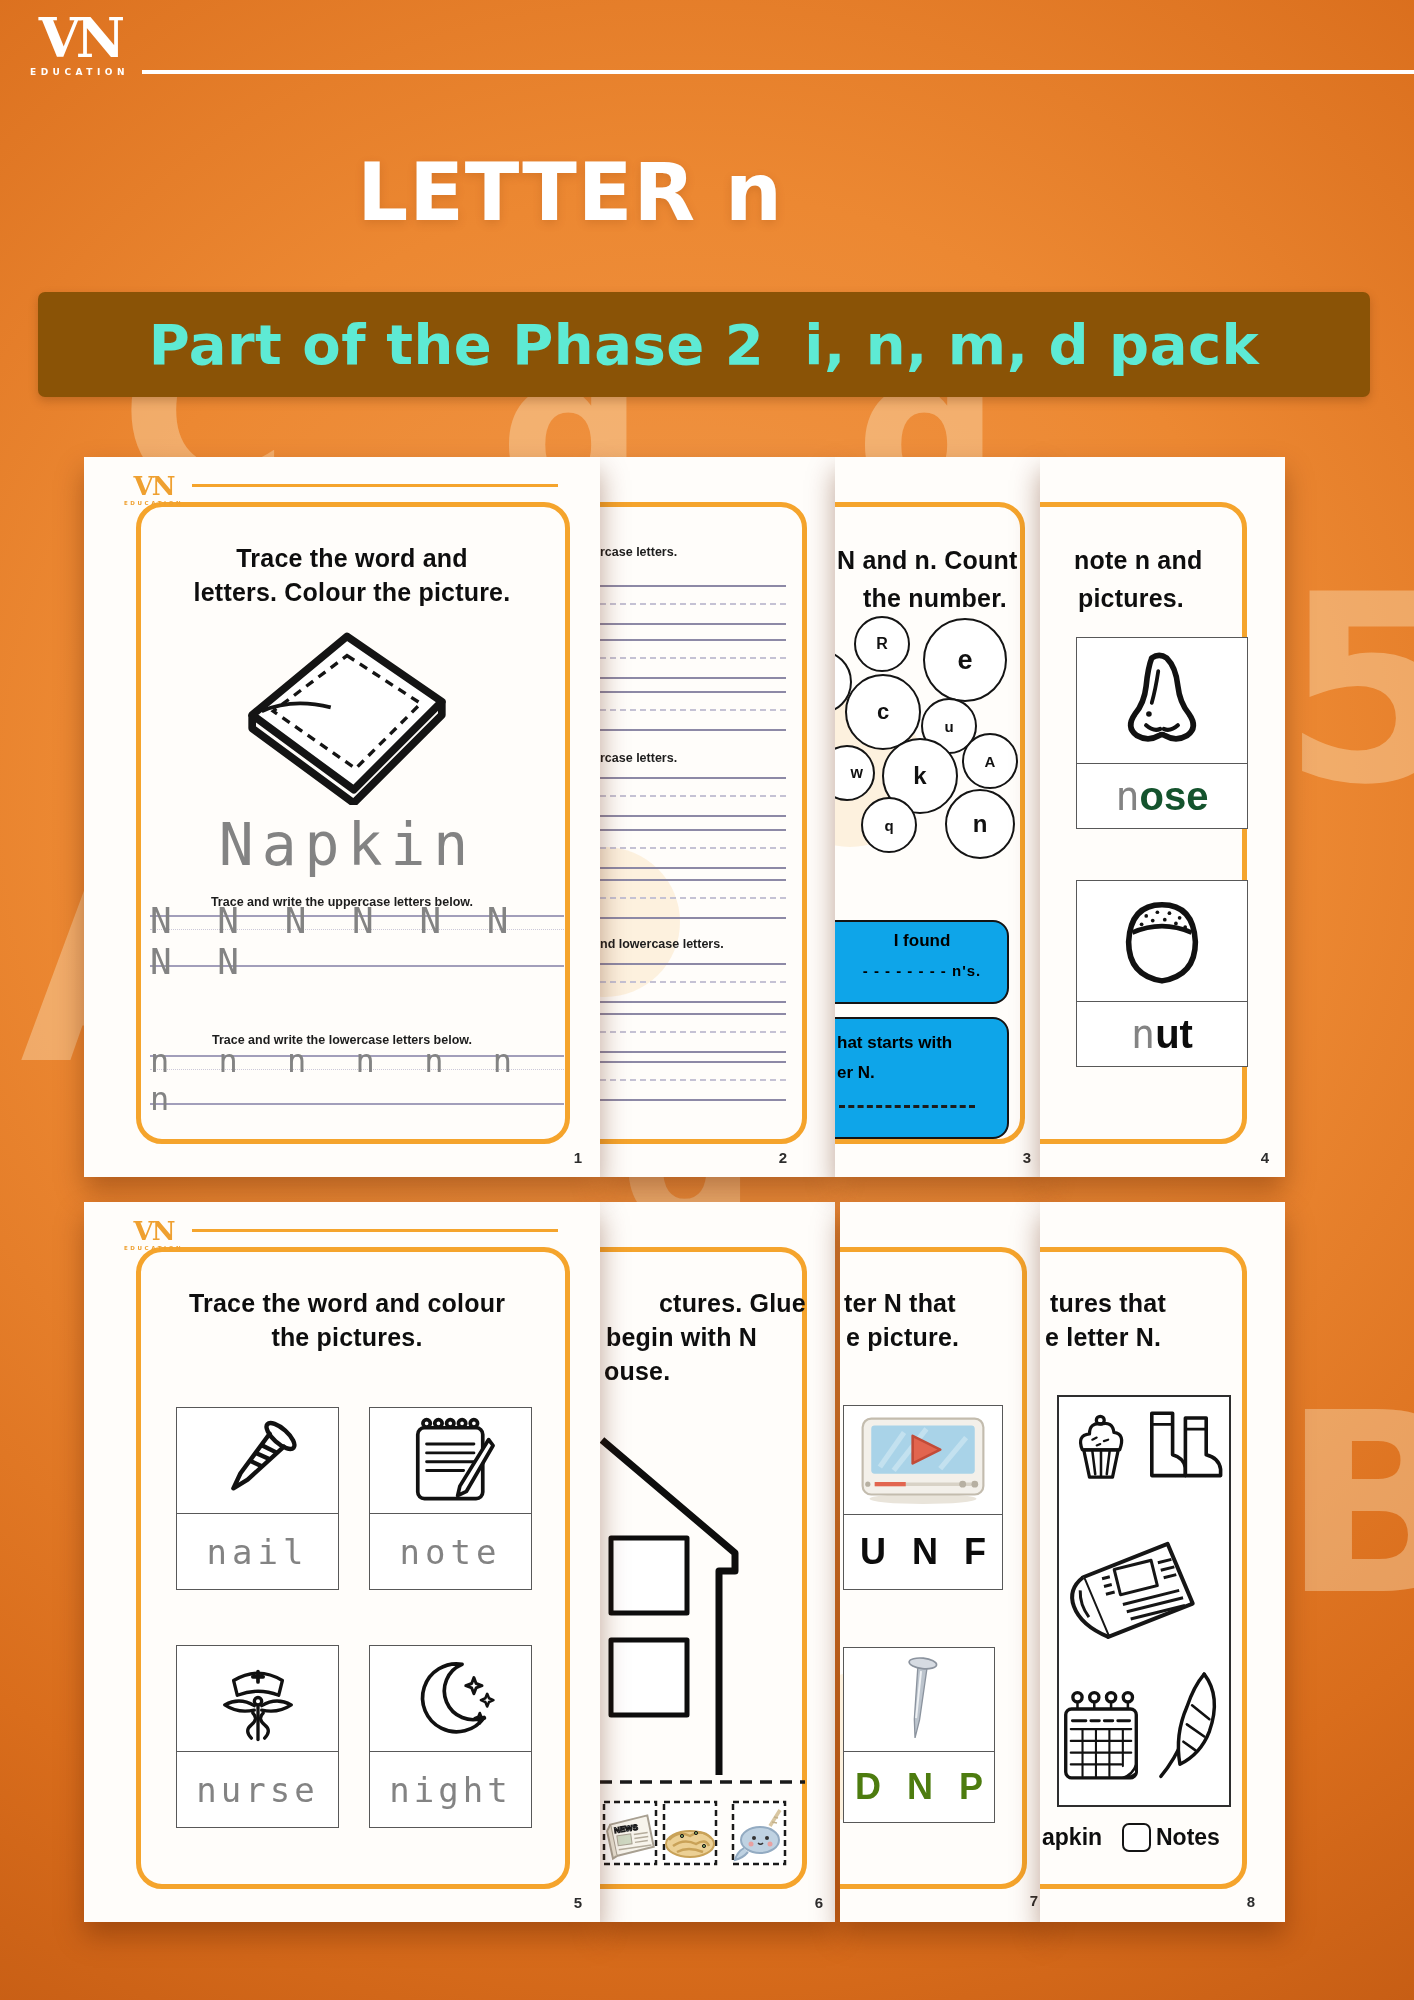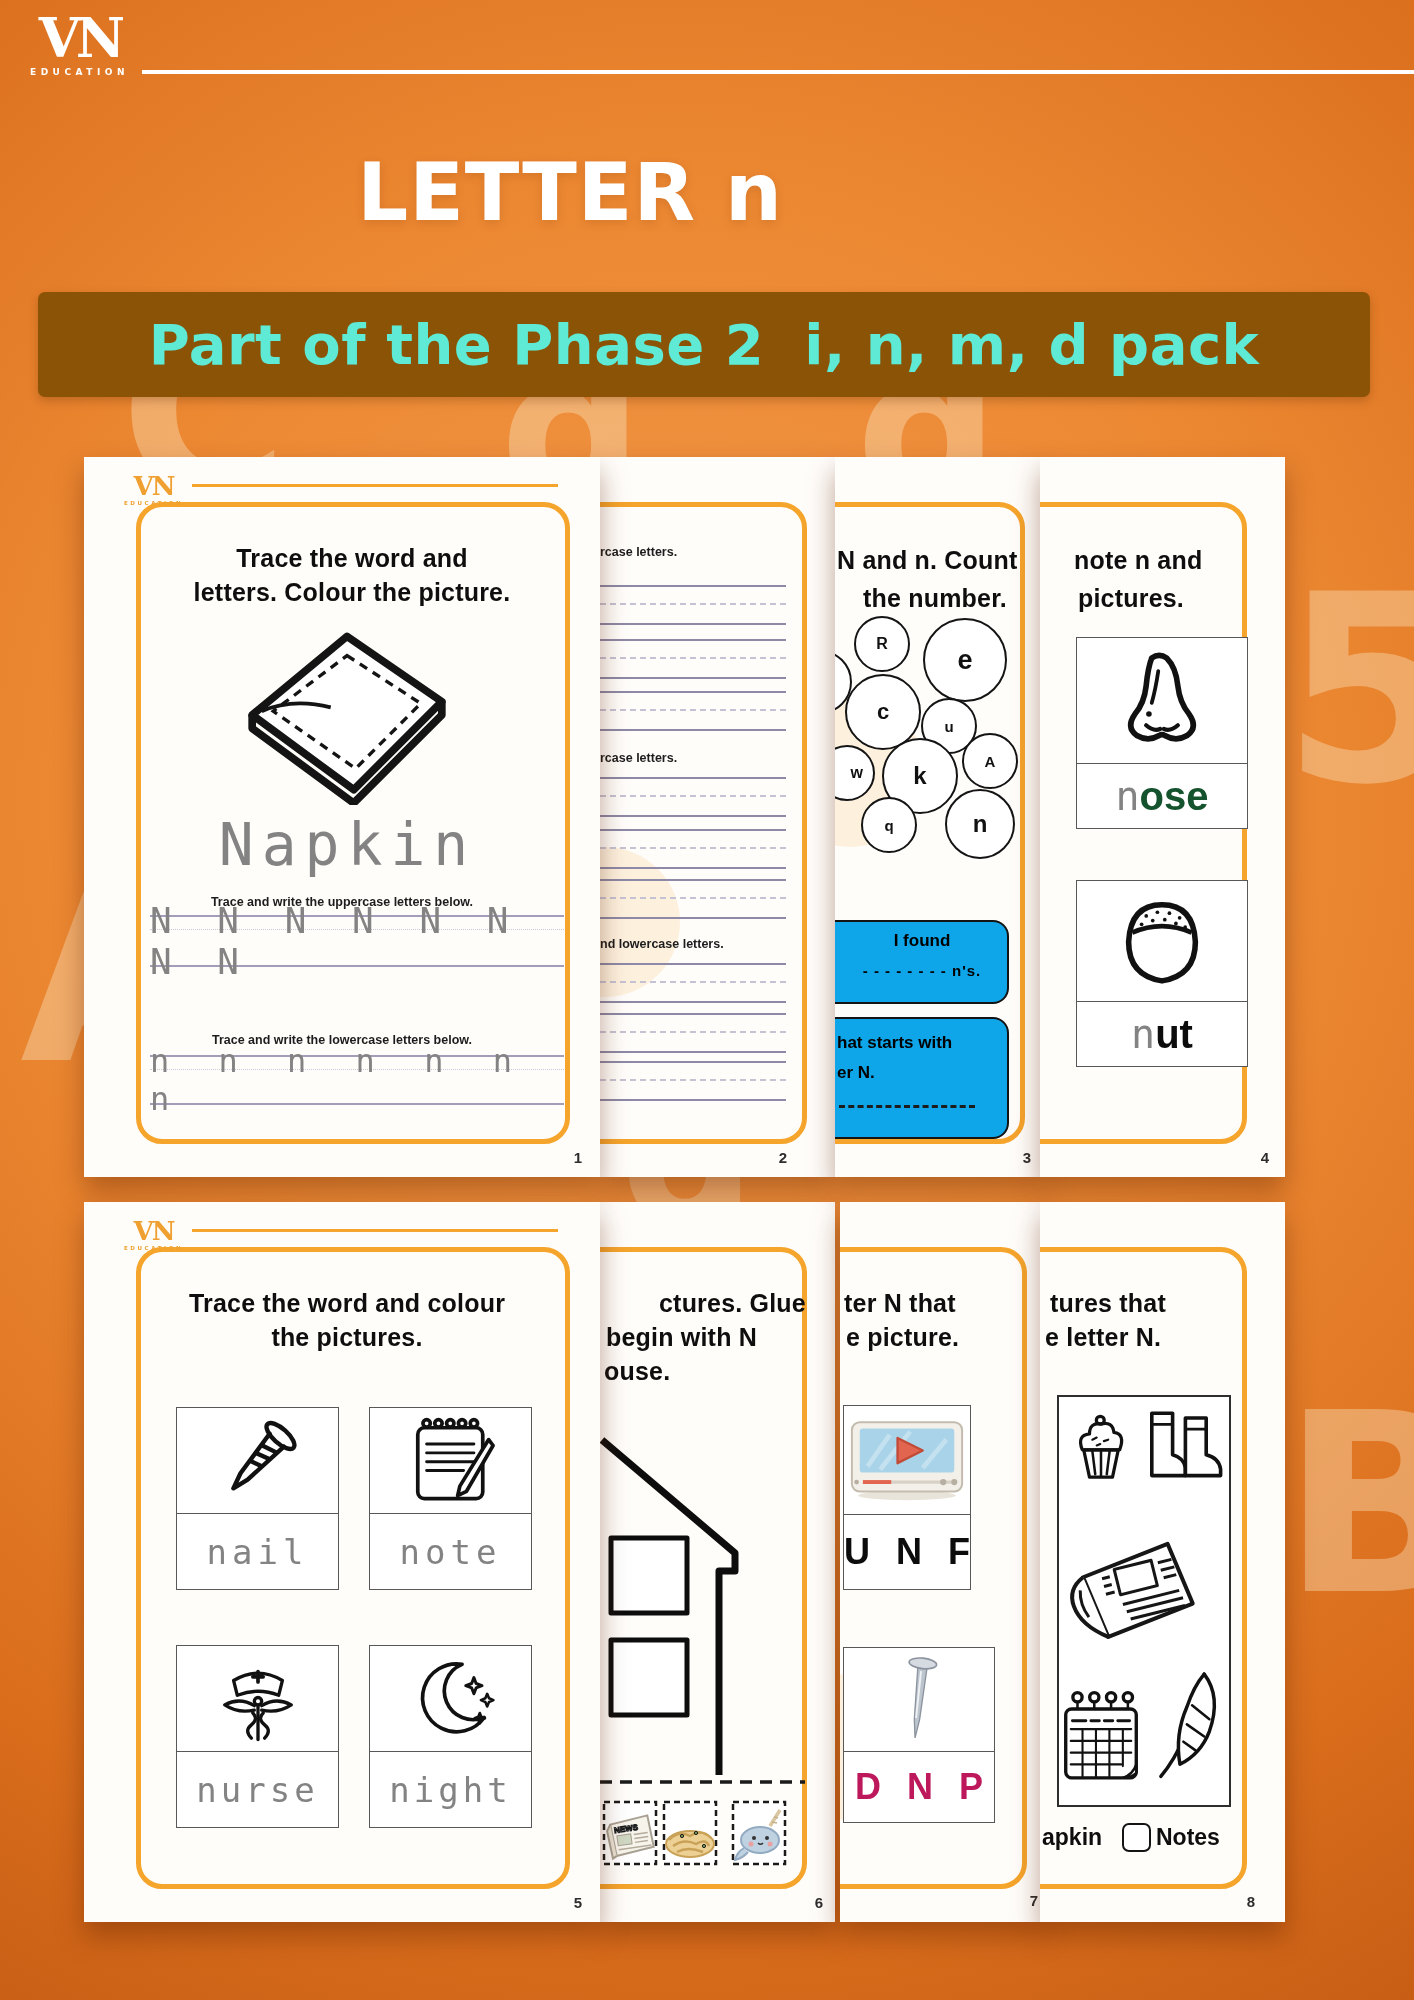--- a/index.html
+++ b/index.html
@@ -330,21 +330,21 @@
     </div>
     <div class="pagenum" style="right:12px;top:692px;">6</div>
   </div>
 
   <div class="sheet" style="left:840px;top:1202px;width:205px;height:720px;z-index:3;">
     <div class="frame" style="left:-80px;right:18px;top:45px;bottom:33px;"></div>
     <div class="pagemark" style="left:-55px;top:470px;"></div>
     <div class="wtitle" style="left:4px;top:84px;">ter N that</div>
     <div class="wtitle" style="left:6px;top:118px;text-align:center;">e picture.</div>
 
-    <div class="pcard" style="left:3px;top:203px;width:128px;">
+    <div class="pcard" style="left:3px;top:203px;width:160px;">
       <div class="pimg" style="height:108px;">
         <svg width="138" height="94" viewBox="0 0 160 108">
           <ellipse cx="80" cy="99" rx="62" ry="6" fill="#e9e4da"></ellipse>
           <rect x="10" y="6" width="140" height="88" rx="10" fill="#f3f0ea" stroke="#c3bcae" stroke-width="2.5"></rect>
           <rect x="20" y="14" width="120" height="56" rx="4" fill="#a9d3e8"></rect>
           <path d="M30 62 L58 22 M46 66 L84 18 M100 64 L130 28" stroke="#c8e4f1" stroke-width="6" opacity="0.85"></path>
           <path d="M68 26 L100 42 L68 58 Z" fill="#e2654f" stroke="#c24b38" stroke-width="3" stroke-linejoin="round"></path>
           <line x1="24" y1="82" x2="136" y2="82" stroke="#d8d2c6" stroke-width="4"></line>
           <line x1="24" y1="82" x2="60" y2="82" stroke="#e2654f" stroke-width="5"></line>
           <circle cx="16" cy="82" r="3" fill="#b7b0a2"></circle>
@@ -361,21 +361,21 @@
       <div class="pimg" style="height:103px;">
         <svg width="66" height="92" viewBox="0 0 70 140">
           <g transform="rotate(6 35 70)">
             <polygon points="28,21 42,21 39,100 35,128 31,100" fill="#bcc4cd" stroke="#8b939e" stroke-width="2"></polygon>
             <ellipse cx="35" cy="14" rx="21" ry="8" fill="#d6dbe2" stroke="#8b939e" stroke-width="2.5"></ellipse>
             <line x1="33.5" y1="26" x2="33.5" y2="98" stroke="#eef1f4" stroke-width="3"></line>
           </g>
         </svg>
       </div>
       <div class="plab" style="height:70px;">
-        <span style="font:700 36px 'Liberation Sans',sans-serif;word-spacing:16px;color:#be185d;">D N P</span>
+        <span style="font:700 36px 'Liberation Sans',sans-serif;word-spacing:16px;color:#4d7c0f;">D N P</span>
       </div>
     </div>
     <div class="pagenum" style="right:7px;top:690px;">7</div>
   </div>
 
   <div class="sheet" style="left:1040px;top:1202px;width:245px;height:720px;z-index:4;">
     <div class="frame" style="left:-80px;right:38px;top:45px;bottom:33px;"></div>
     <div class="wtitle" style="left:10px;top:84px;">tures that</div>
     <div class="wtitle" style="left:5px;top:118px;">e letter N.</div>
 

